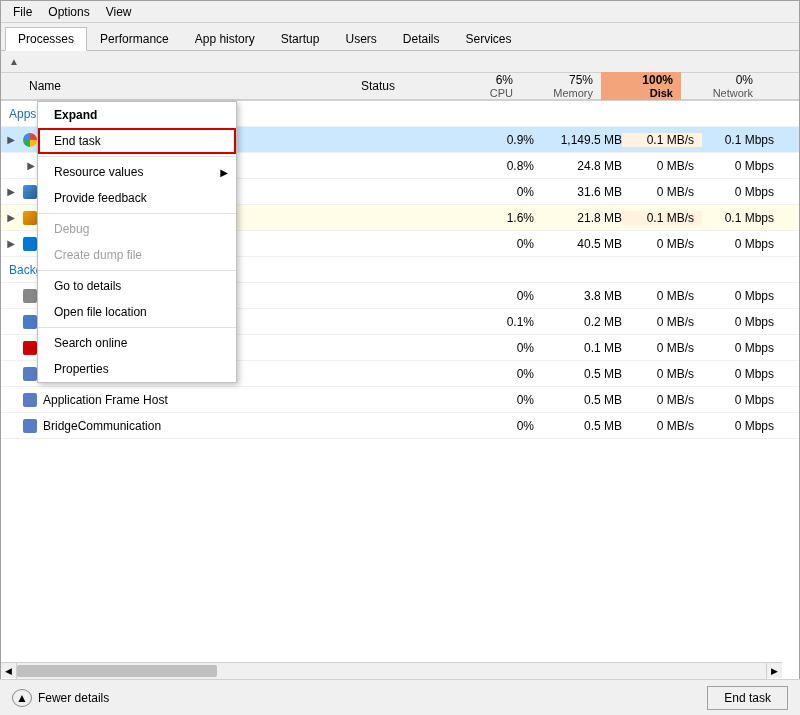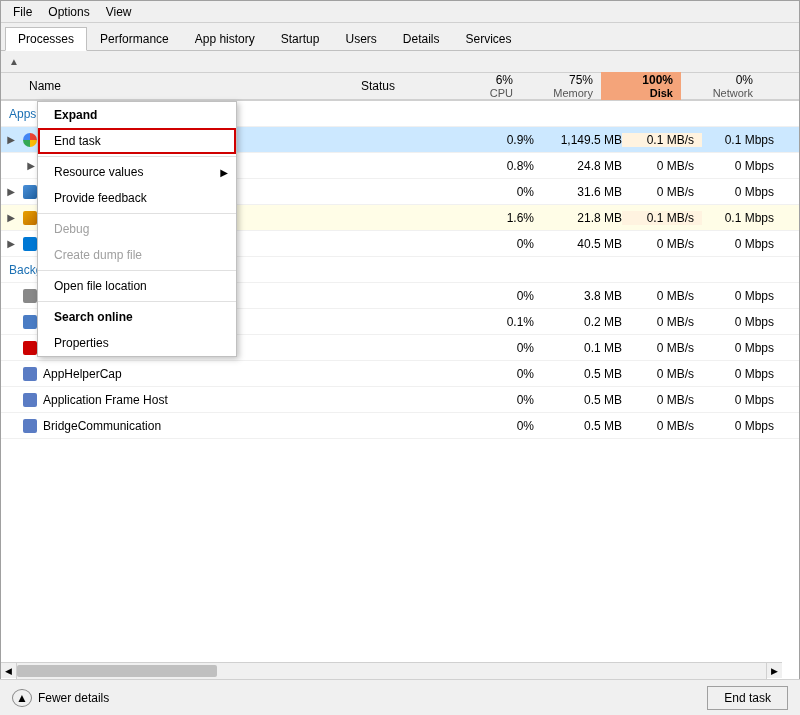--- a/index.html
+++ b/index.html
@@ -596,24 +596,27 @@
       </div>
       <div class="ctx-separator"></div>
       <div class="ctx-item disabled">
         <span>Debug</span>
       </div>
       <div class="ctx-item disabled">
         <span>Create dump file</span>
       </div>
       <div class="ctx-separator"></div>
       <div class="ctx-item">
+        <span>Go to details</span>
+      </div>
+      <div class="ctx-item">
         <span>Open file location</span>
       </div>
       <div class="ctx-separator"></div>
-      <div class="ctx-item" style="font-weight:bold;">
+      <div class="ctx-item" style="font-weight:normal;">
         <span>Search online</span>
       </div>
       <div class="ctx-item">
         <span>Properties</span>
       </div>
     </div>
 
     <div class="h-scrollbar">
       <div class="h-scroll-left">◀</div>
       <div class="h-scroll-track">

